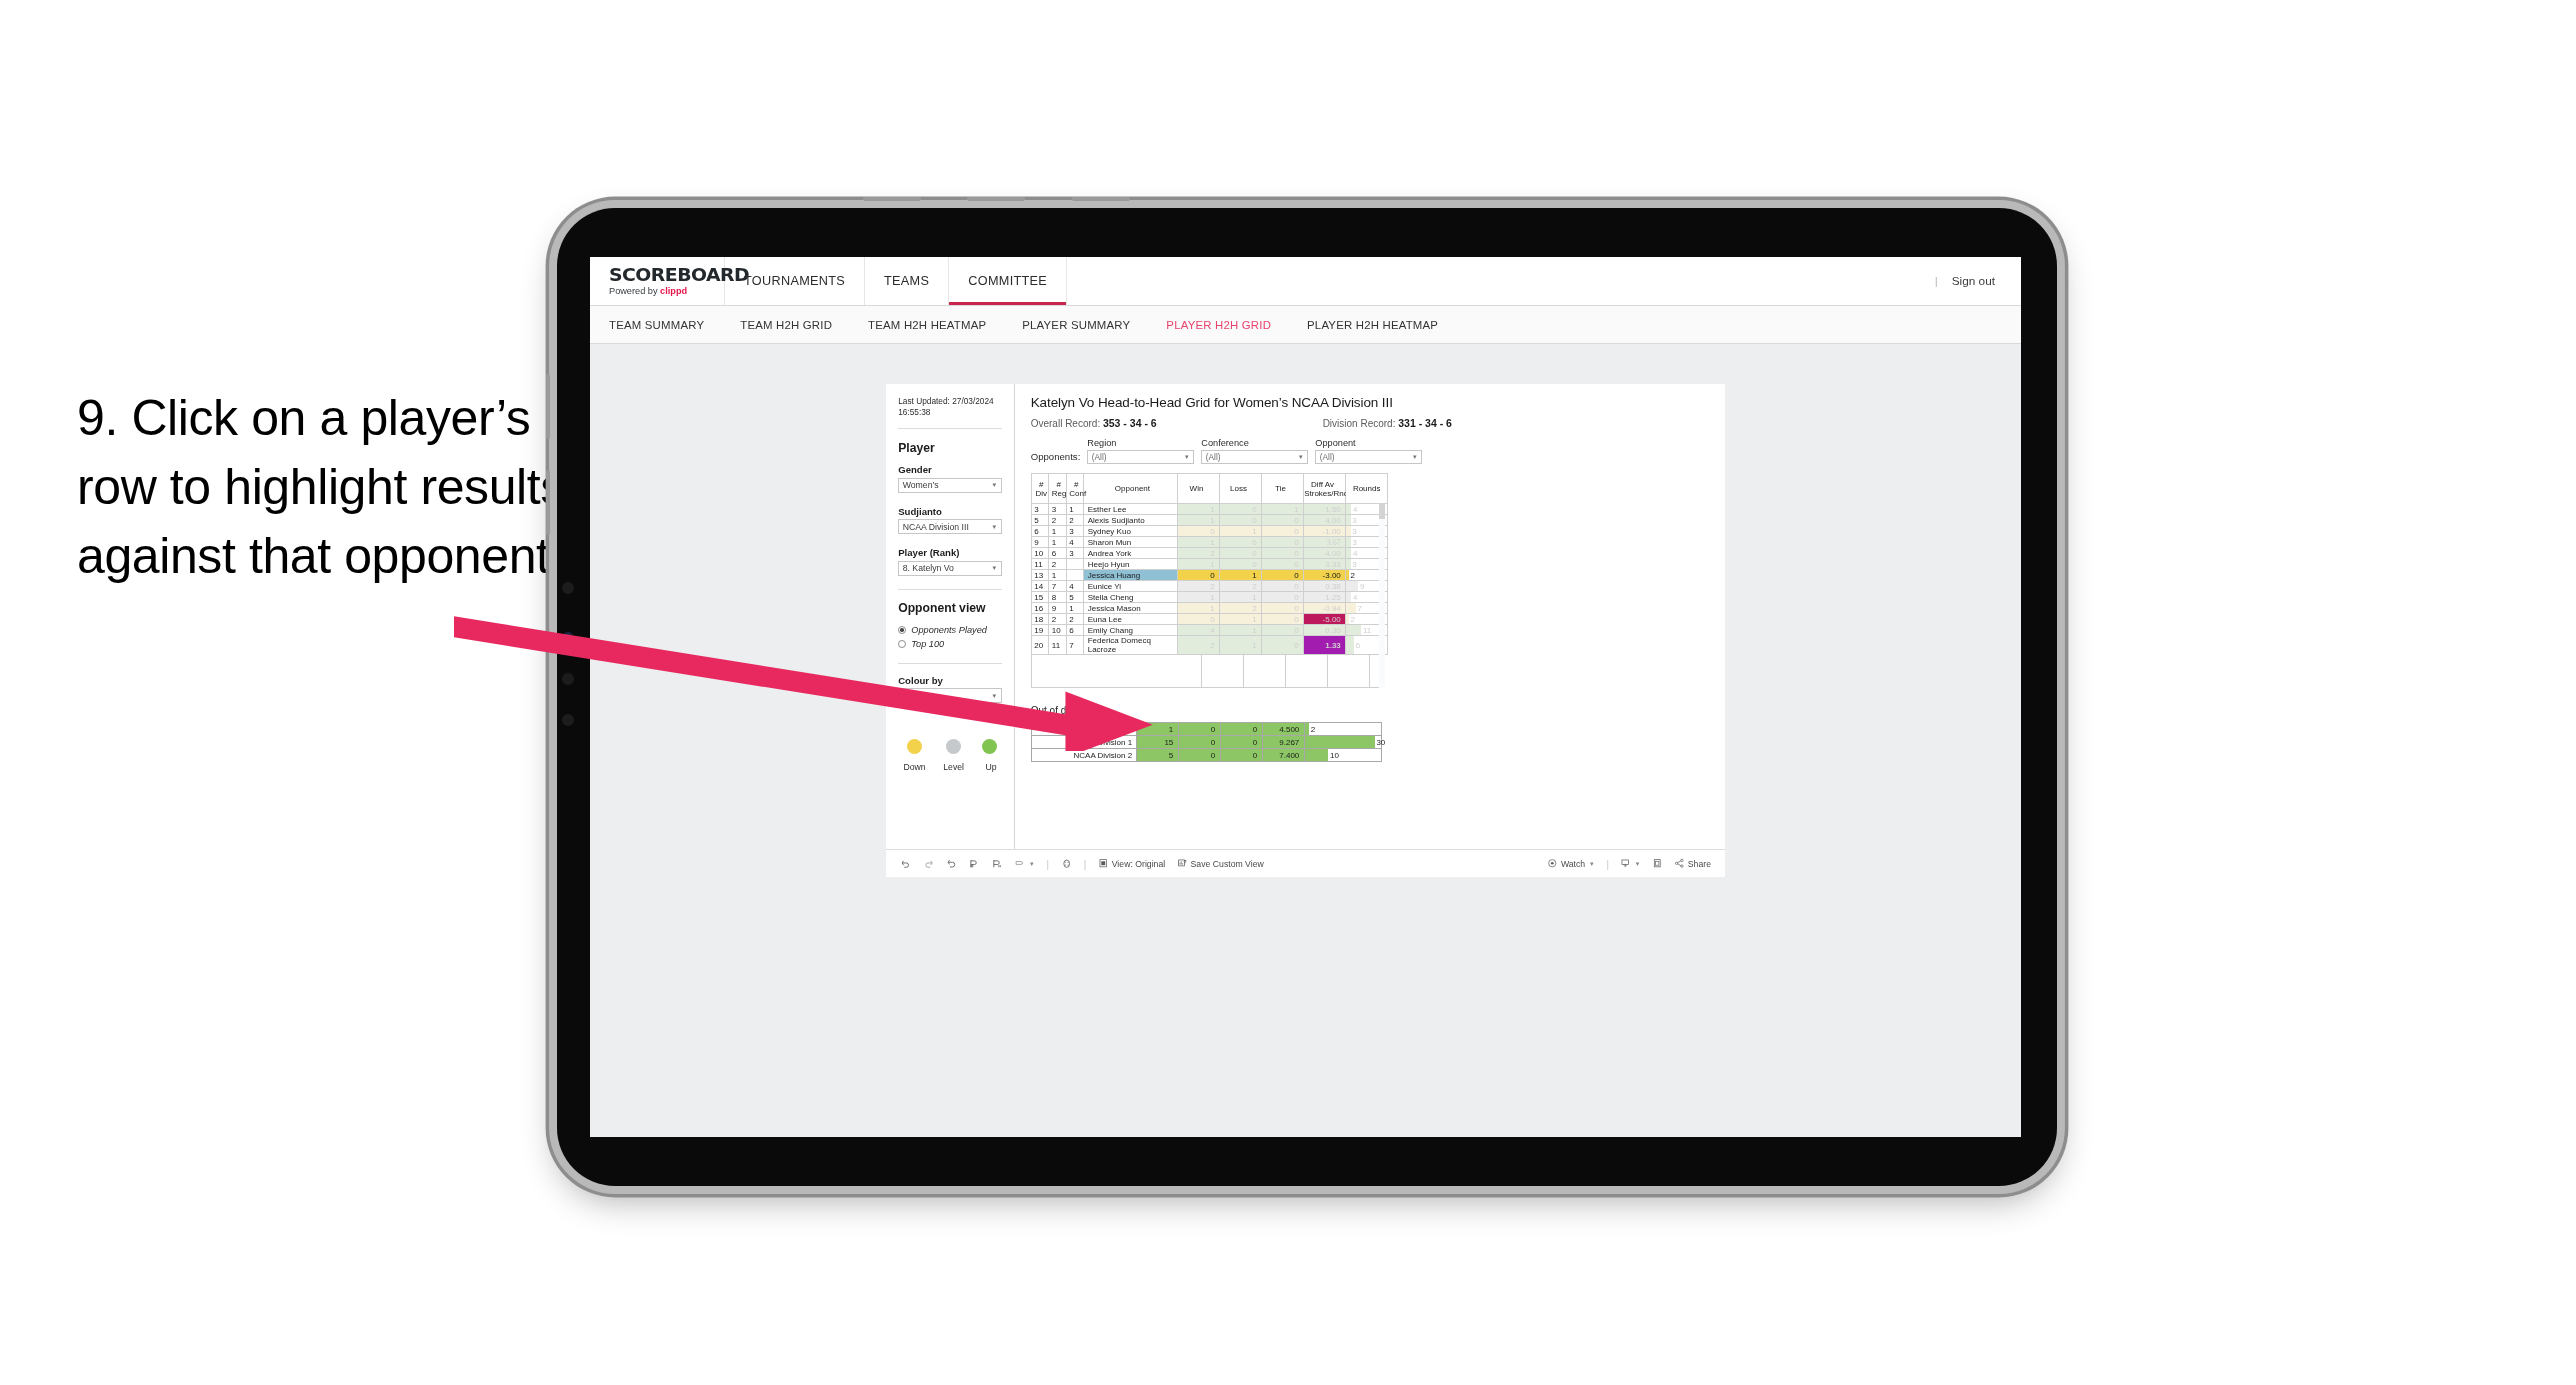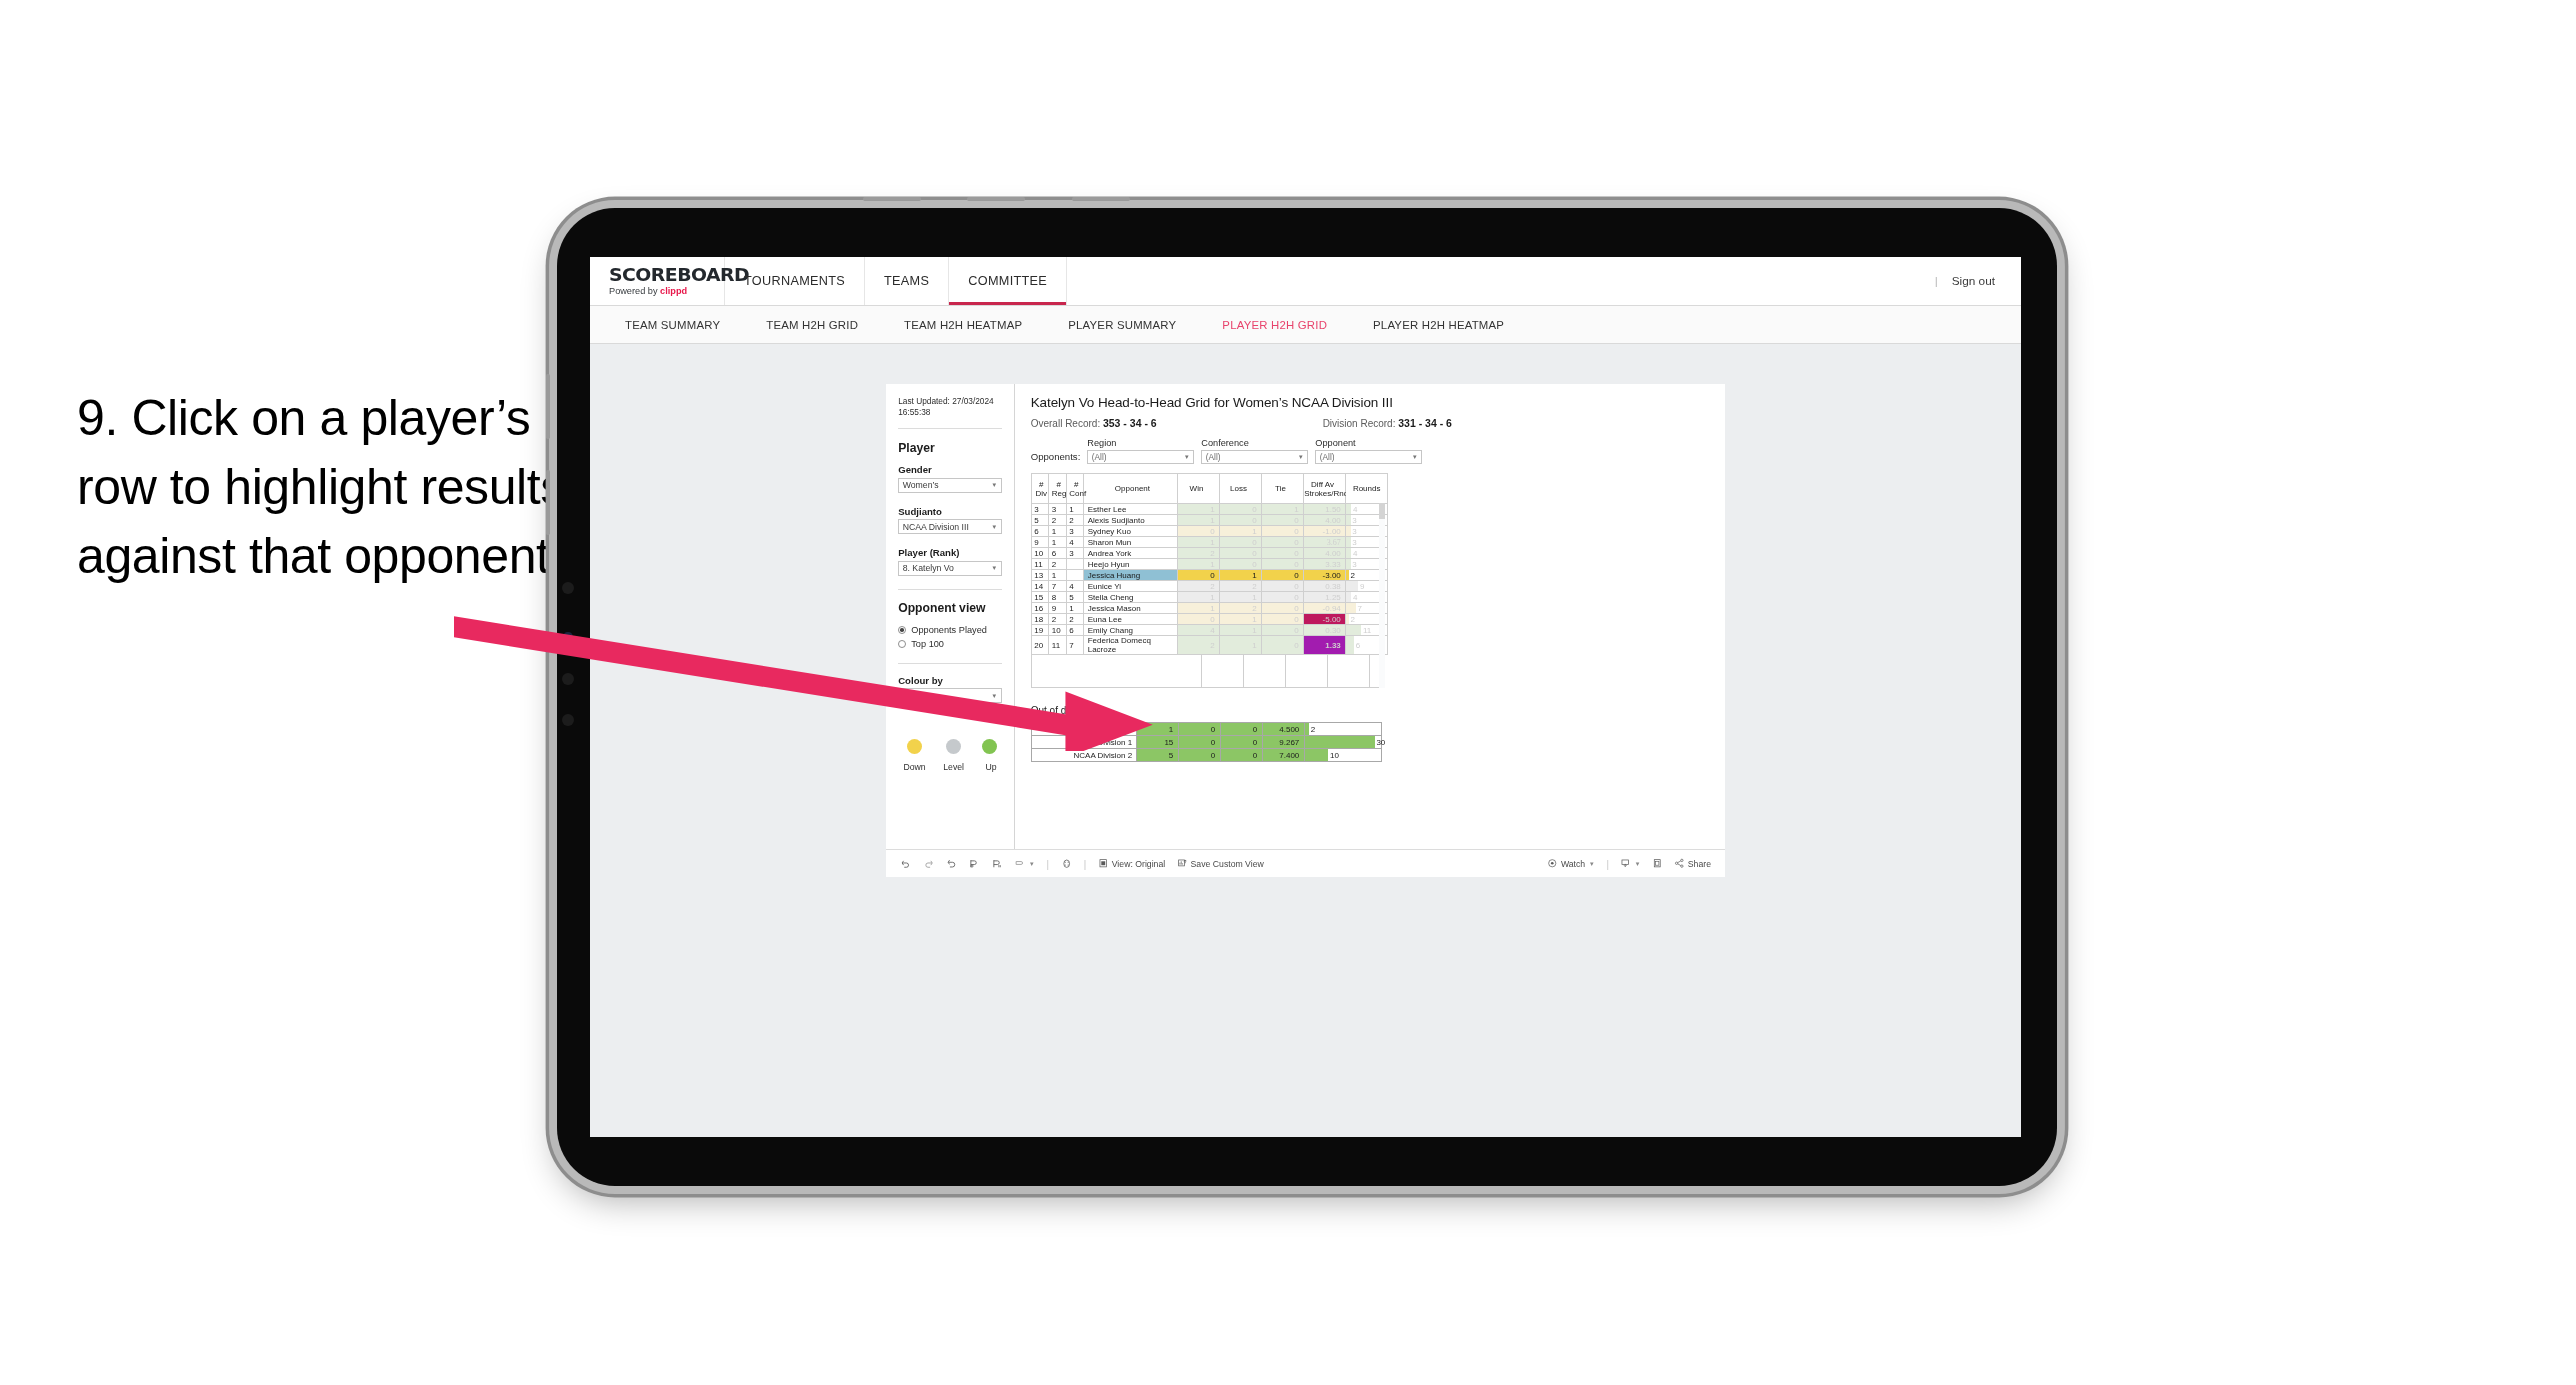--- a/index.html
+++ b/index.html
@@ -148,22 +148,22 @@
   }
   #topnav-sep { color: #b9b9b9; }
 
   
   #subnav {
     height: 37px;
     background: #fafafa;
     border-bottom: 0.9px solid #d9d9d9;
     display: flex;
     align-items: center;
-    padding-left: 35px;
-    gap: 46px;
+    padding-left: 19px;
+    gap: 36px;
   }
   .subnav-item {
     font-size: 11.4px;
     color: #333333;
     letter-spacing: 0.2px;
     white-space: nowrap;
   }
   .subnav-item.active { color: #e8436c; }
 
   
@@ -235,20 +235,21 @@
     border-top: 0.9px solid #dcdcdc;
     margin: 4.4px 0 10.5px 0;
   }
   .radio-row {
     display: flex;
     align-items: center;
     gap: 5.2px;
     margin-bottom: 4.4px;
     font-size: 9.2px;
     color: #2c2c2c;
+    font-style: italic;
   }
   .radio {
     width: 7.9px; height: 7.9px;
     border: 0.9px solid #8c8c8c;
     border-radius: 50%;
     box-sizing: border-box;
     position: relative;
     background: #fff;
     flex: none;
   }

